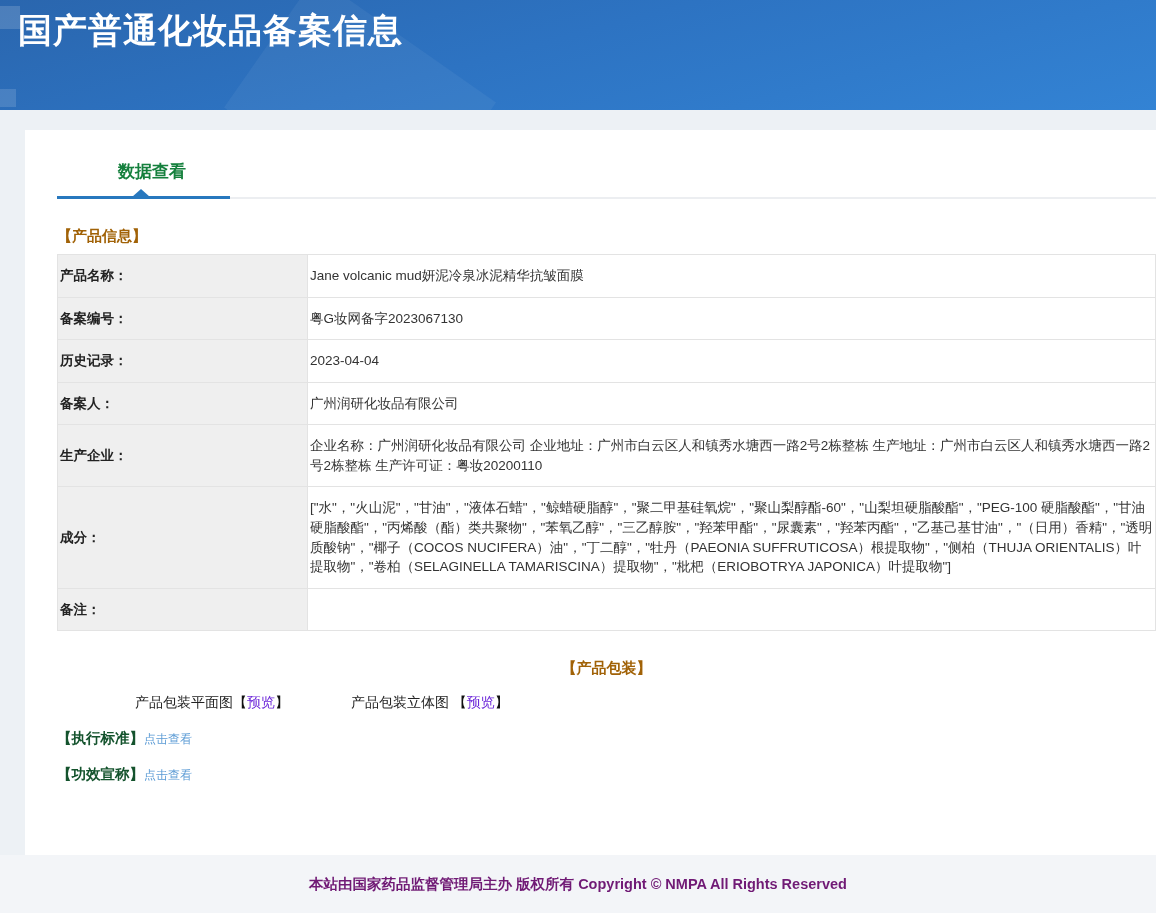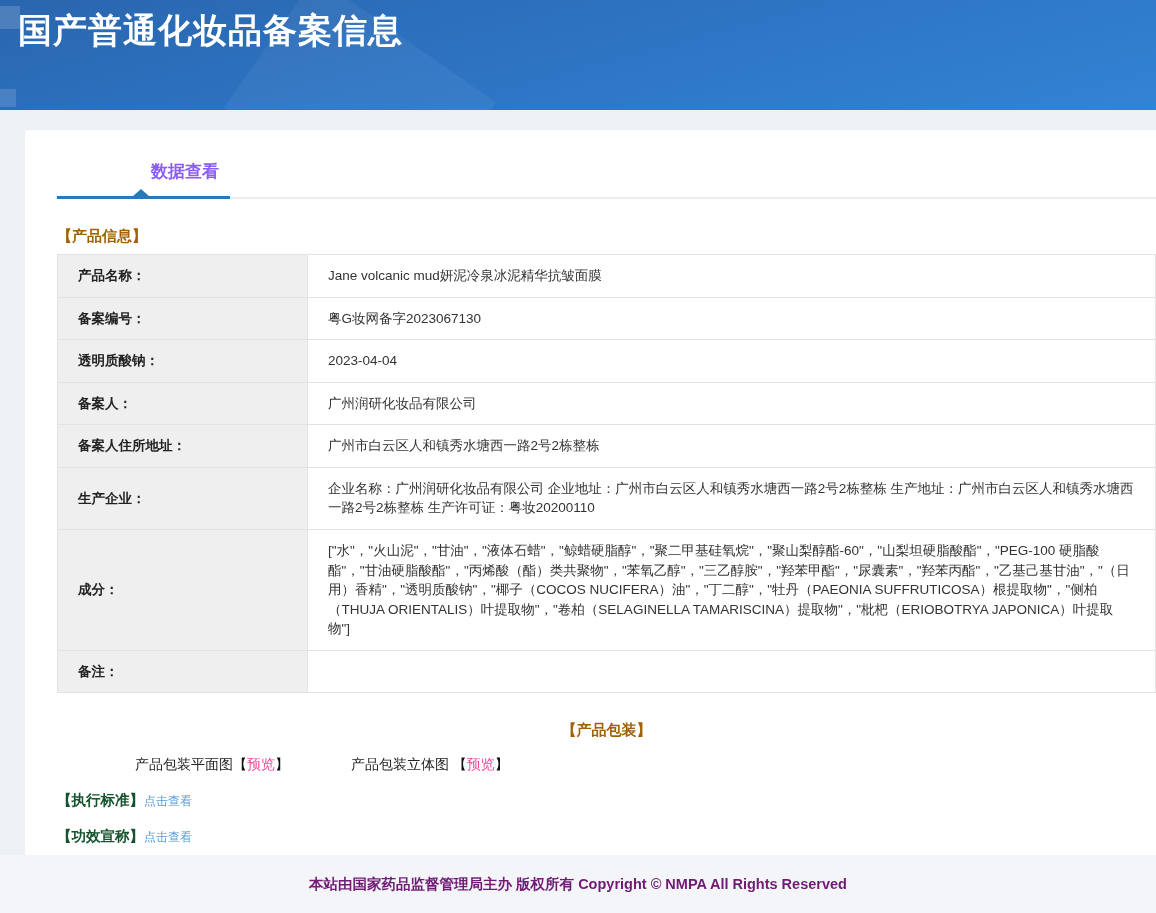--- a/index.html
+++ b/index.html
@@ -45,23 +45,23 @@
     margin: 20px 0 0 25px;
     background: #ffffff;
     height: 725px;
     padding: 30px 0 0 32px;
   }
 
   
   .tabbar { position: relative; }
   .tab-label {
     display: inline-block;
-    margin-left: 94px;
+    margin-left: 61px;
     font-size: 17px; font-weight: 700;
-    color: #8b5cf6;
+    color: #15803d;
     cursor: pointer;
     padding-bottom: 14px;
   }
   .tabline {
     position: relative;
     border-bottom: 2px solid #eceef1;
     height: 0;
   }
   .tabline .blue-seg {
     position: absolute; left: 0; top: -1px;
@@ -86,21 +86,21 @@
   
   table.info {
     width: 100%;
     border-collapse: collapse;
     font-size: 13.5px;
     color: #333;
     border: 1px solid #d4d4d4;
   }
   table.info td {
     border: 1px solid #e3e3e3;
-    padding: 11px 20px;
+    padding: 11px 2px;
     vertical-align: middle;
     line-height: 1.45;
   }
   td.lbl {
     background: #efefef;
     width: 250px;
     font-weight: 700;
     color: #222;
     white-space: nowrap;
   }
@@ -109,21 +109,21 @@
 
   
   .pack-line {
     margin: 16px 0 0 78px;
     font-size: 14px; color: #222;
   }
   .pack-item { font-weight: 400; }
   .pack-item + .pack-item { margin-left: 58px; }
   .bracket { color: #111; }
   a.preview-link {
-    color: #ec4899; text-decoration: none; cursor: pointer;
+    color: #6d28d9; text-decoration: none; cursor: pointer;
   }
 
   
   .std-line { margin-top: 17px; font-size: 14.5px; }
   .std-line .sec { font-weight: 700; color: #14532d; }
   a.view-link {
     color: #5b9bd5; text-decoration: none; cursor: pointer;
     margin-left: 0; font-size: 12px;
   }
 
@@ -161,30 +161,26 @@
     <tbody>
         <tr>
       <td class="lbl">产品名称：</td>
       <td class="val">Jane volcanic mud妍泥冷泉冰泥精华抗皱面膜</td>
     </tr>
     <tr>
       <td class="lbl">备案编号：</td>
       <td class="val">粤G妆网备字2023067130</td>
     </tr>
     <tr>
-      <td class="lbl">透明质酸钠：</td>
+      <td class="lbl">历史记录：</td>
       <td class="val">2023-04-04</td>
     </tr>
     <tr>
       <td class="lbl">备案人：</td>
       <td class="val">广州润研化妆品有限公司</td>
-    </tr>
-    <tr>
-      <td class="lbl">备案人住所地址：</td>
-      <td class="val">广州市白云区人和镇秀水塘西一路2号2栋整栋</td>
     </tr>
     <tr>
       <td class="lbl">生产企业：</td>
       <td class="val">企业名称：广州润研化妆品有限公司 企业地址：广州市白云区人和镇秀水塘西一路2号2栋整栋 生产地址：广州市白云区人和镇秀水塘西一路2号2栋整栋 生产许可证：粤妆20200110</td>
     </tr>
     <tr>
       <td class="lbl">成分：</td>
       <td class="val">["水"，"火山泥"，"甘油"，"液体石蜡"，"鲸蜡硬脂醇"，"聚二甲基硅氧烷"，"聚山梨醇酯-60"，"山梨坦硬脂酸酯"，"PEG-100 硬脂酸酯"，"甘油硬脂酸酯"，"丙烯酸（酯）类共聚物"，"苯氧乙醇"，"三乙醇胺"，"羟苯甲酯"，"尿囊素"，"羟苯丙酯"，"乙基己基甘油"，"（日用）香精"，"透明质酸钠"，"椰子（COCOS NUCIFERA）油"，"丁二醇"，"牡丹（PAEONIA SUFFRUTICOSA）根提取物"，"侧柏（THUJA ORIENTALIS）叶提取物"，"卷柏（SELAGINELLA TAMARISCINA）提取物"，"枇杷（ERIOBOTRYA JAPONICA）叶提取物"]</td>
     </tr>
     <tr>

